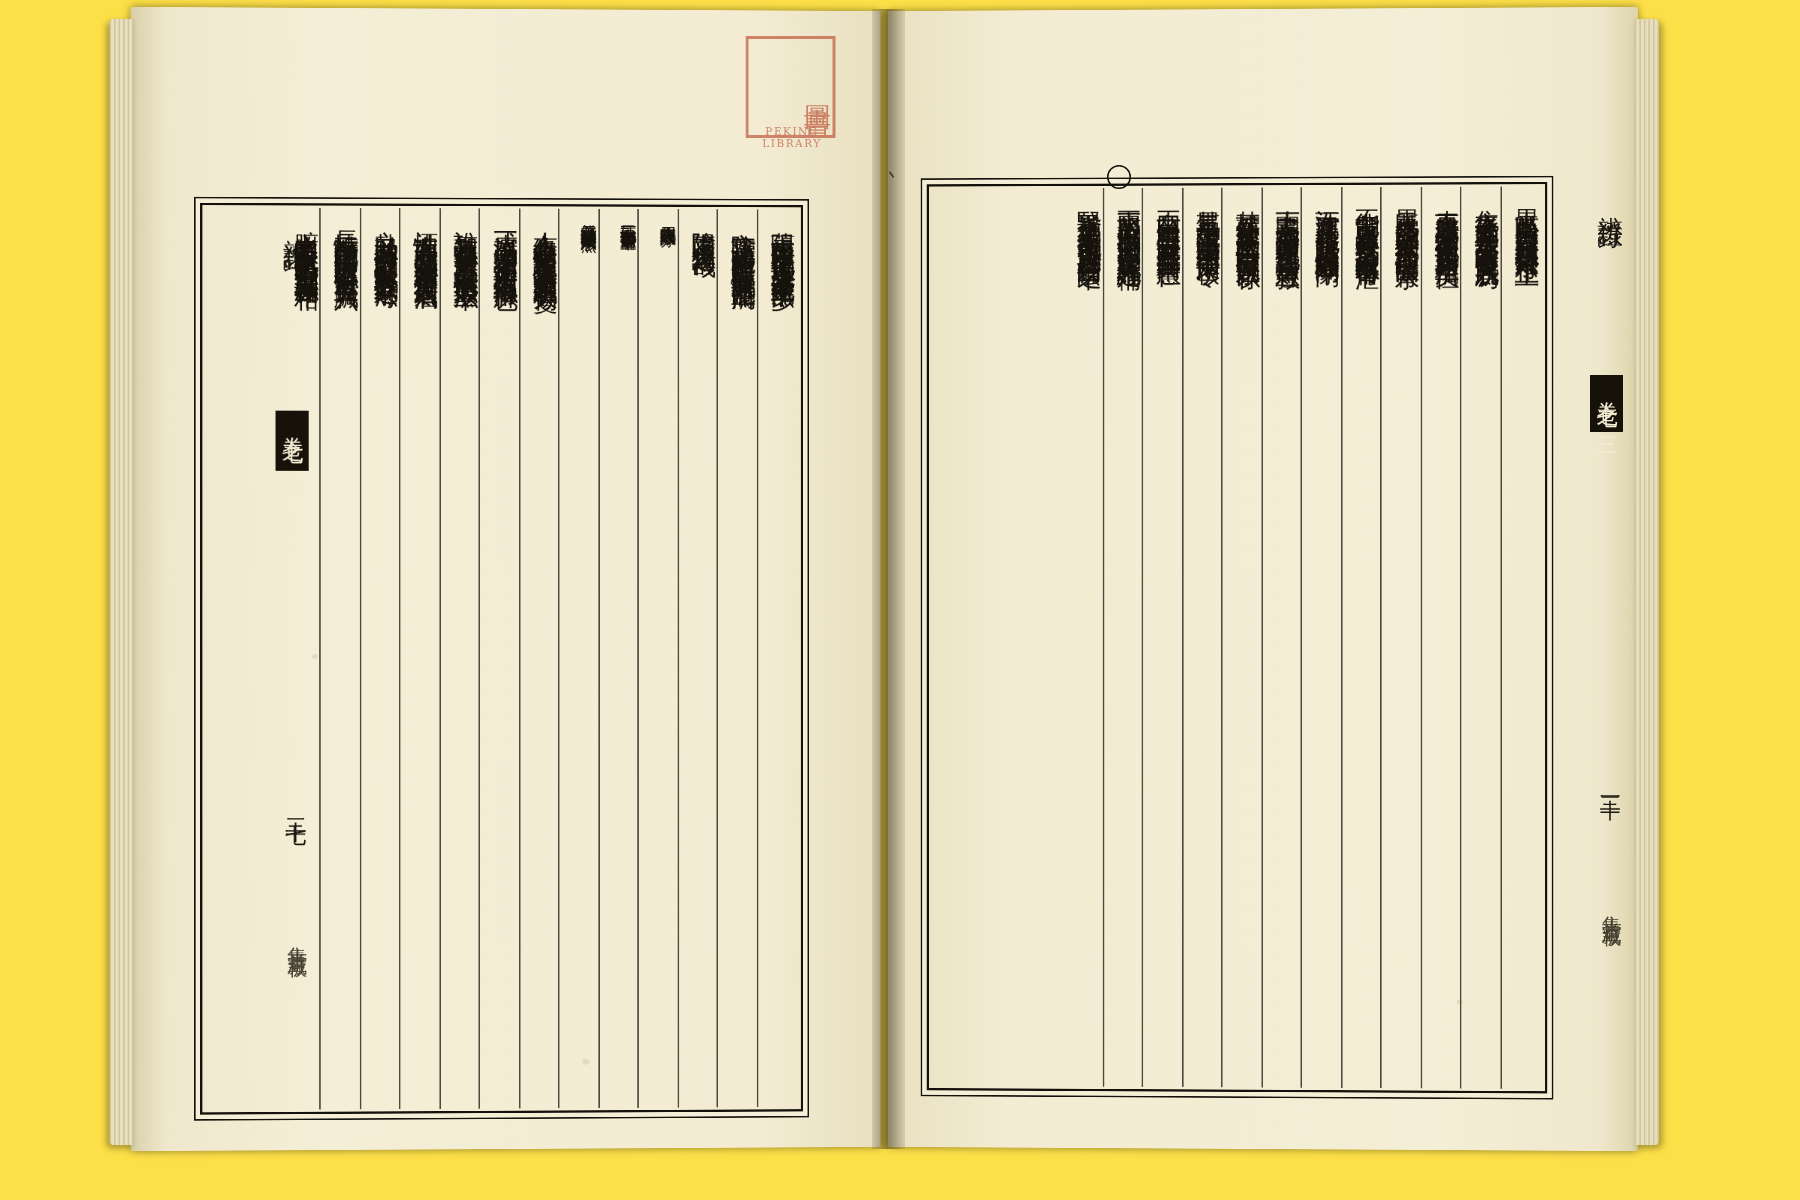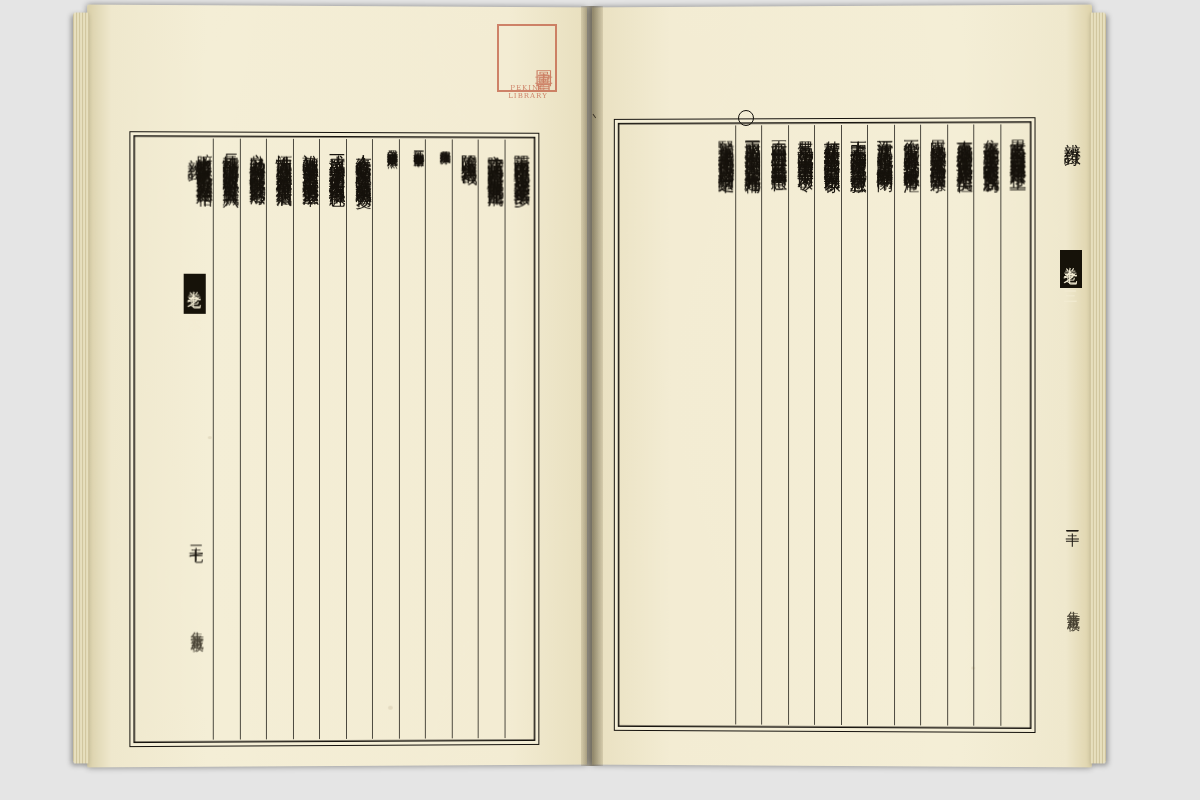--- a/index.html
+++ b/index.html
@@ -10,21 +10,21 @@
   body {
     width: 1200px;
     height: 800px;
     overflow: hidden;
     font-family: "DejaVu Serif", serif;
   }
   #scene {
     position: relative;
     width: 1200px;
     height: 800px;
-    background: #e5e5e5;
+    background: #fde047;
   }
   
   .book {
     position: absolute;
     left: 88px;
     top: 6px;
     width: 1010px;
     height: 780px;
   }
   .page {

